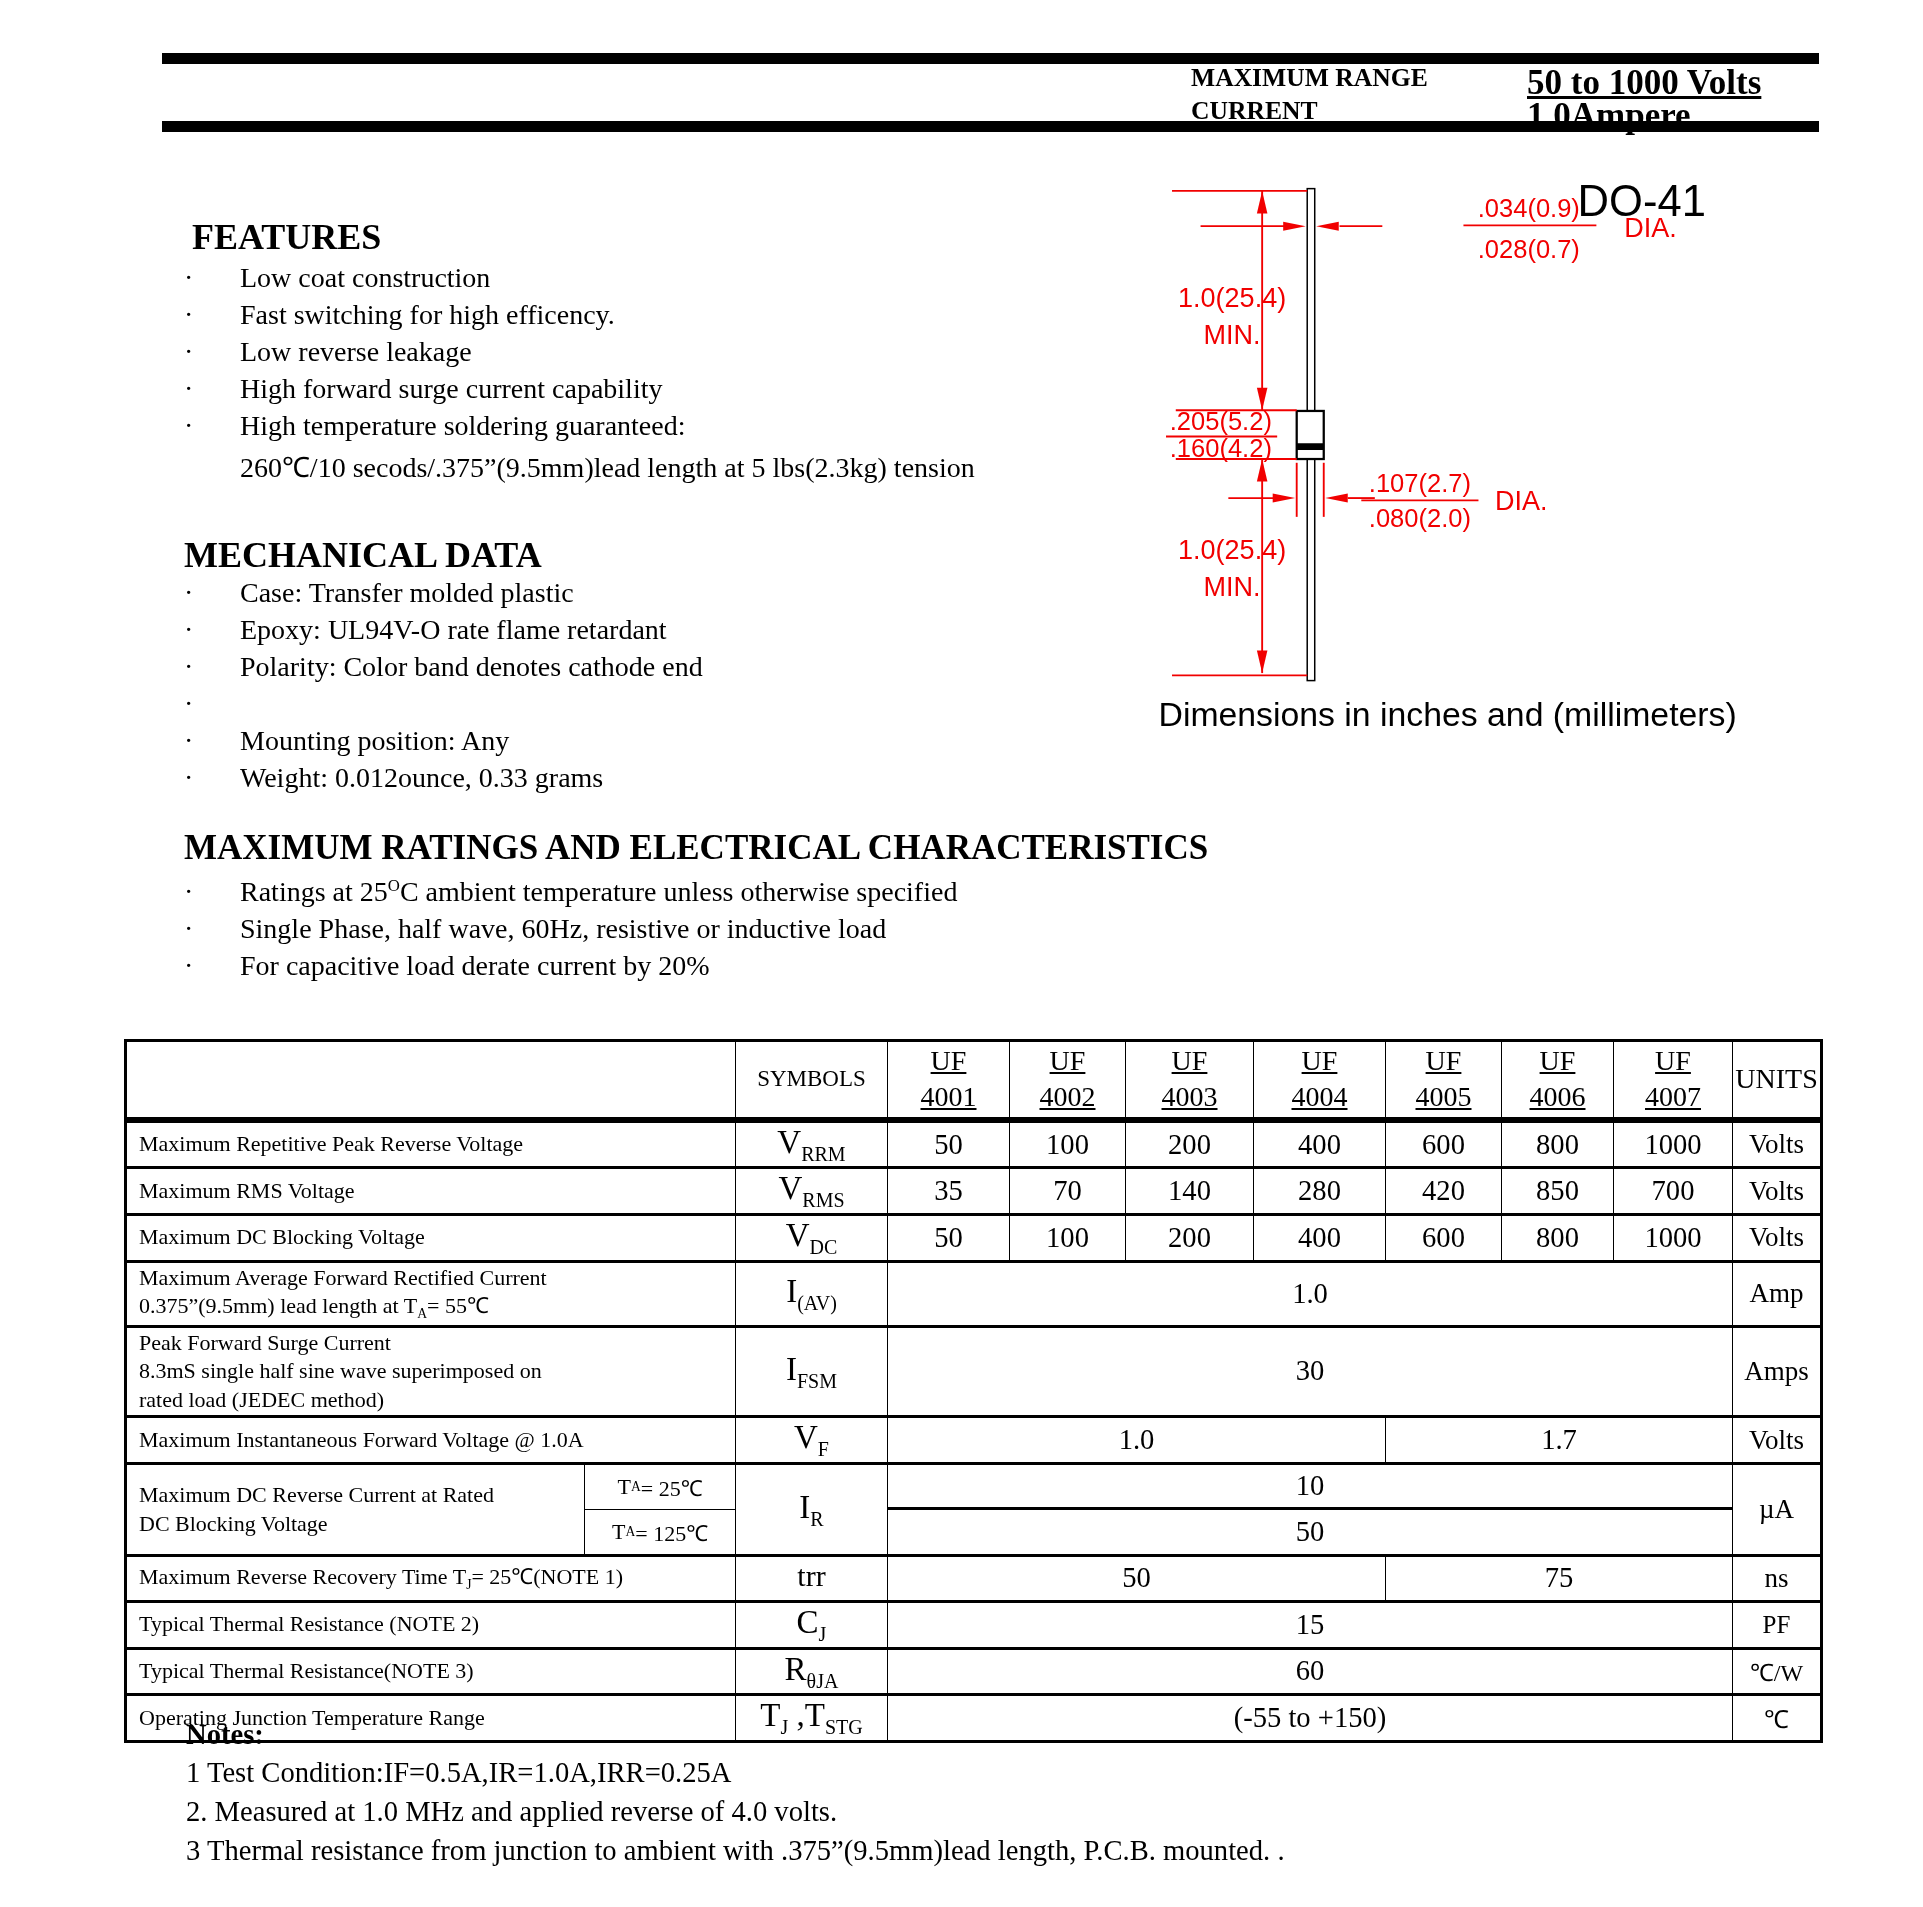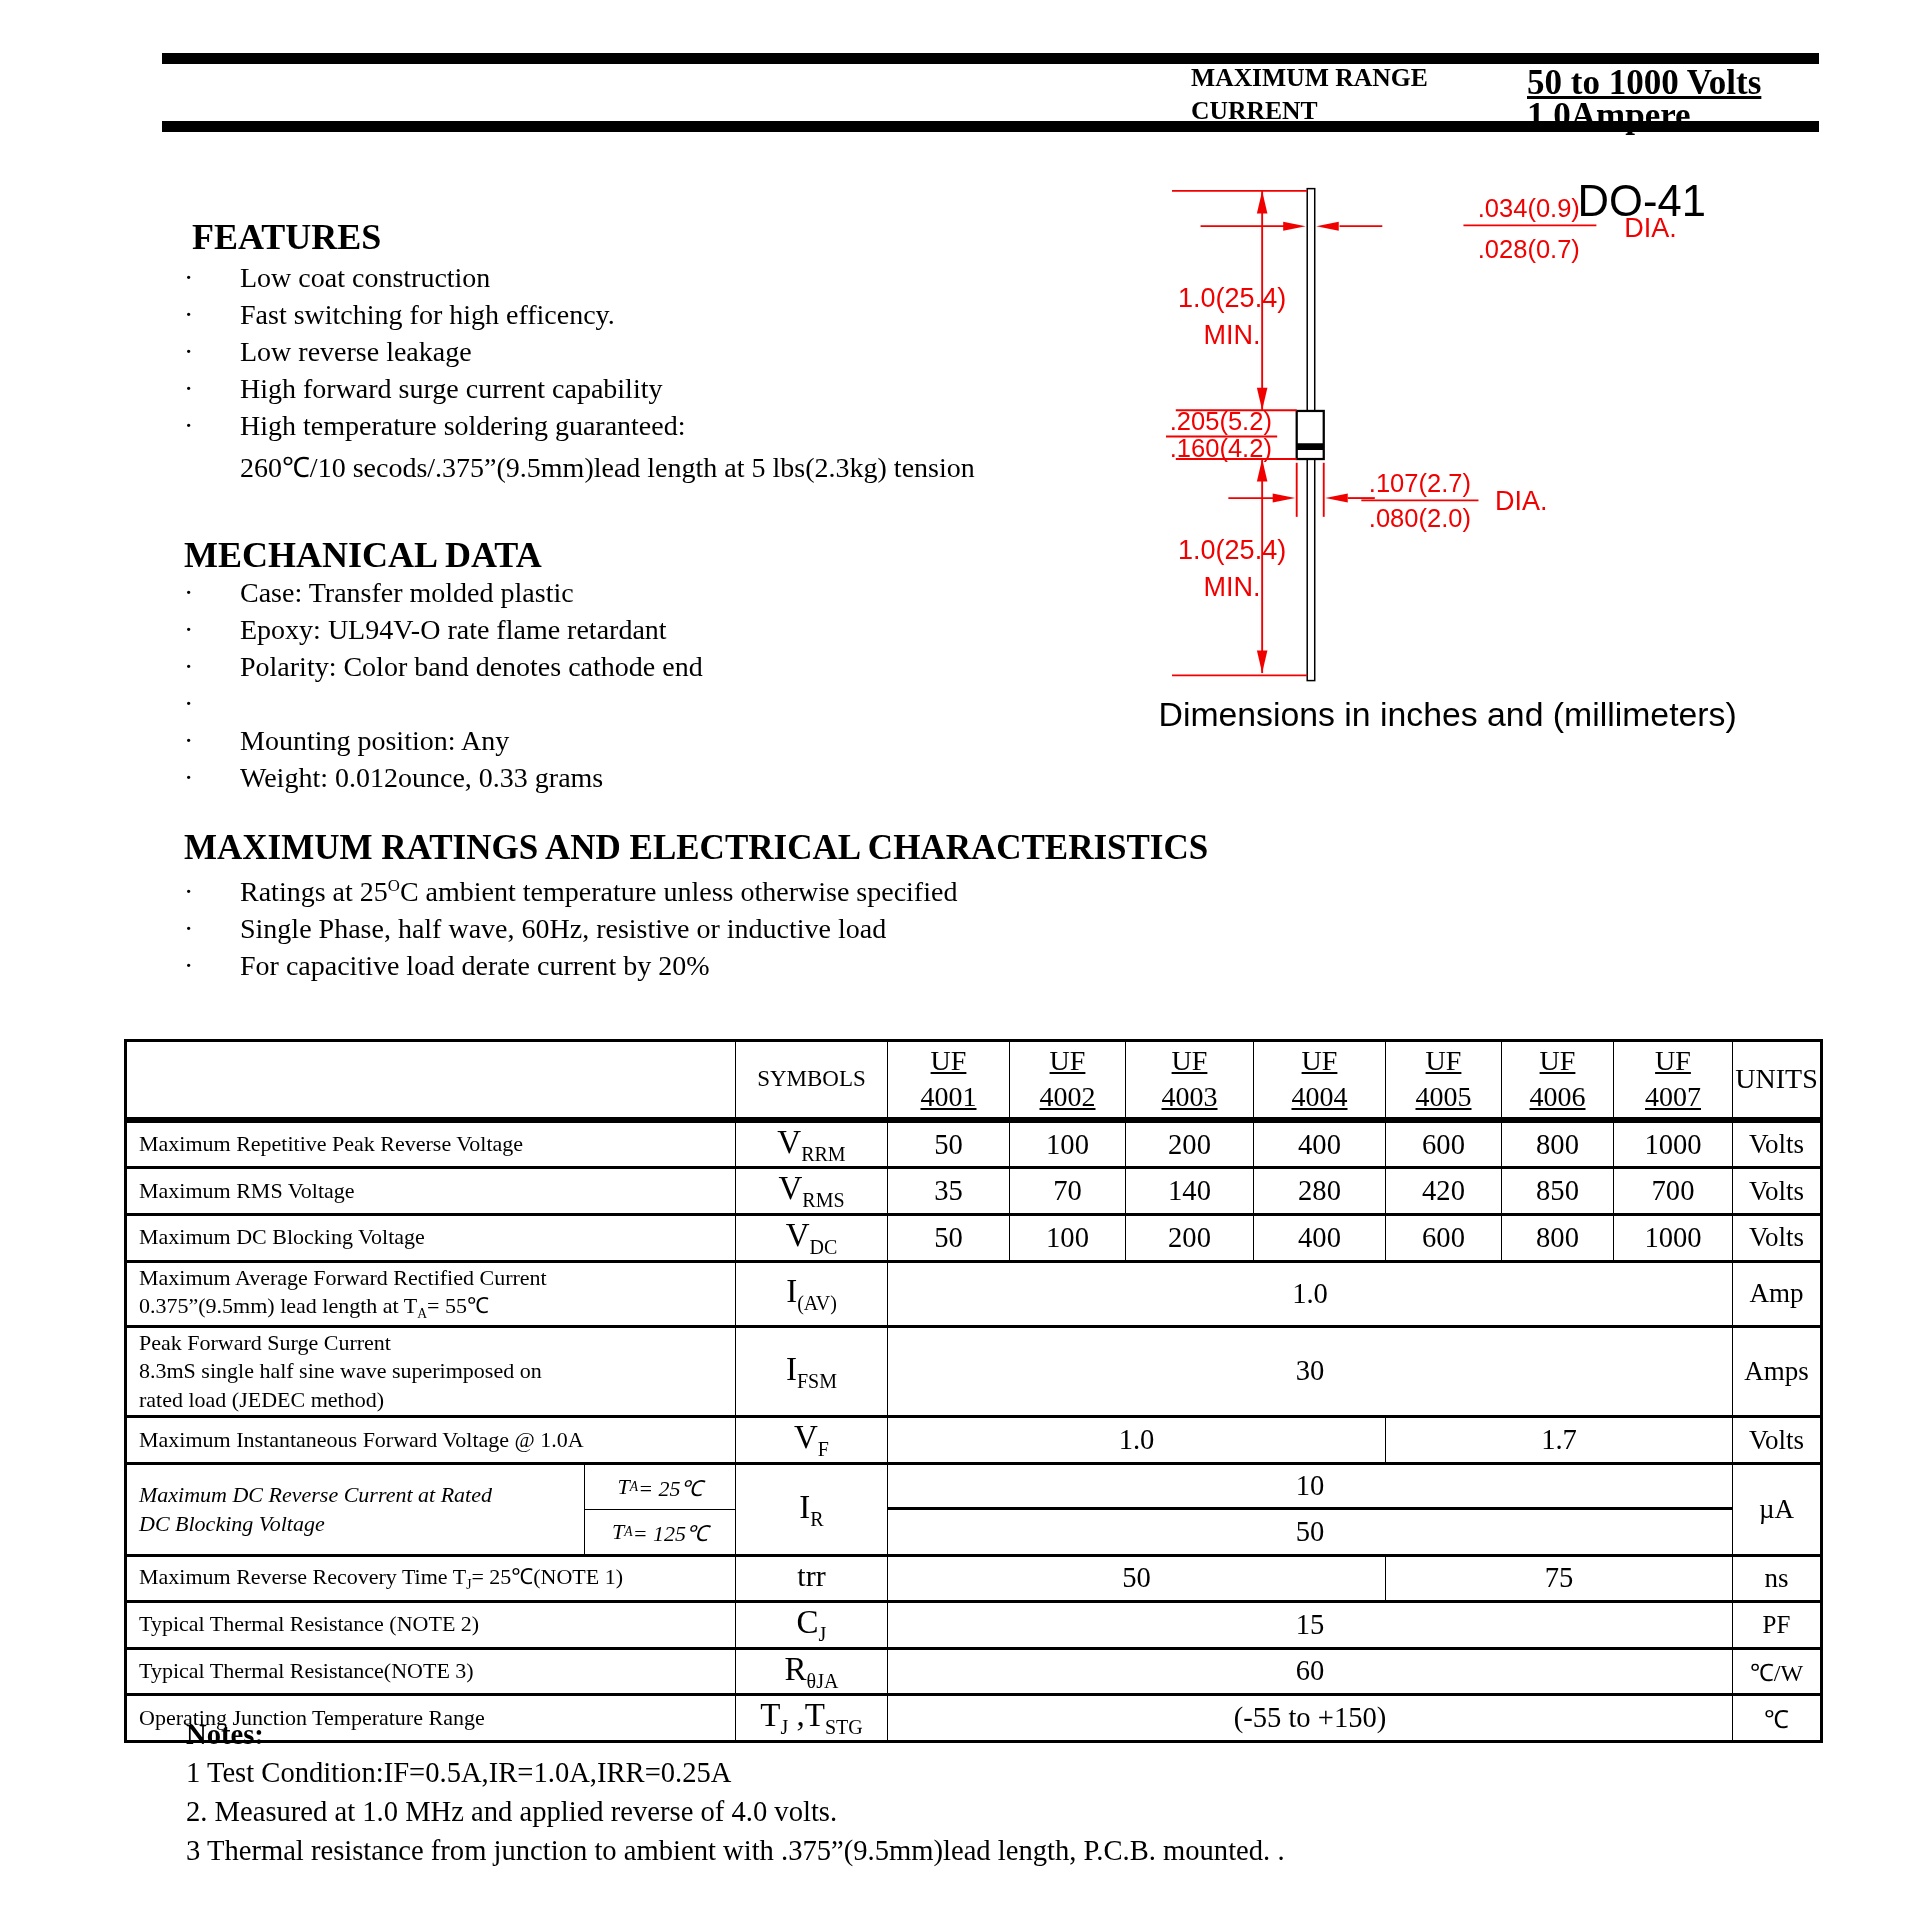--- a/index.html
+++ b/index.html
@@ -24,21 +24,21 @@
       vertical-align:middle;overflow:hidden;}
   #ratings-table tr.thr td{border-bottom-width:6px;}
   .desc{text-align:left;padding-left:12px;font-size:22px;line-height:1.3;}
   .sym{text-align:center;font-size:33px;}
   .sym sub{font-size:20px;}
   .val{text-align:center;font-size:28.6px;}
   .unit{text-align:center;font-size:27px;}
   .mhdr{text-align:center;font-size:28px;line-height:1.3;text-decoration:underline;}
   .shdr{text-align:center;font-size:23px;}
   .uhdr{text-align:center;font-size:28px;}
-  .ir-desc{padding:0;font-style:italic;}
+  .ir-desc{padding:0;}
   .ir-wrap{display:flex;height:89px;align-items:stretch;}
   .ir-left{flex:1;display:flex;flex-direction:column;justify-content:center;
       padding-left:12px;font-size:22px;line-height:1.35;}
   .ir-conds{width:150px;flex:none;border-left:1.5px solid #000;display:flex;
       flex-direction:column;font-size:22px;}
   .ir-cond{flex:1;display:flex;align-items:center;justify-content:center;}
   .ir-cond + .ir-cond{border-top:1.5px solid #000;}
 
   
   .note-line{position:absolute;font-size:28.6px;}

